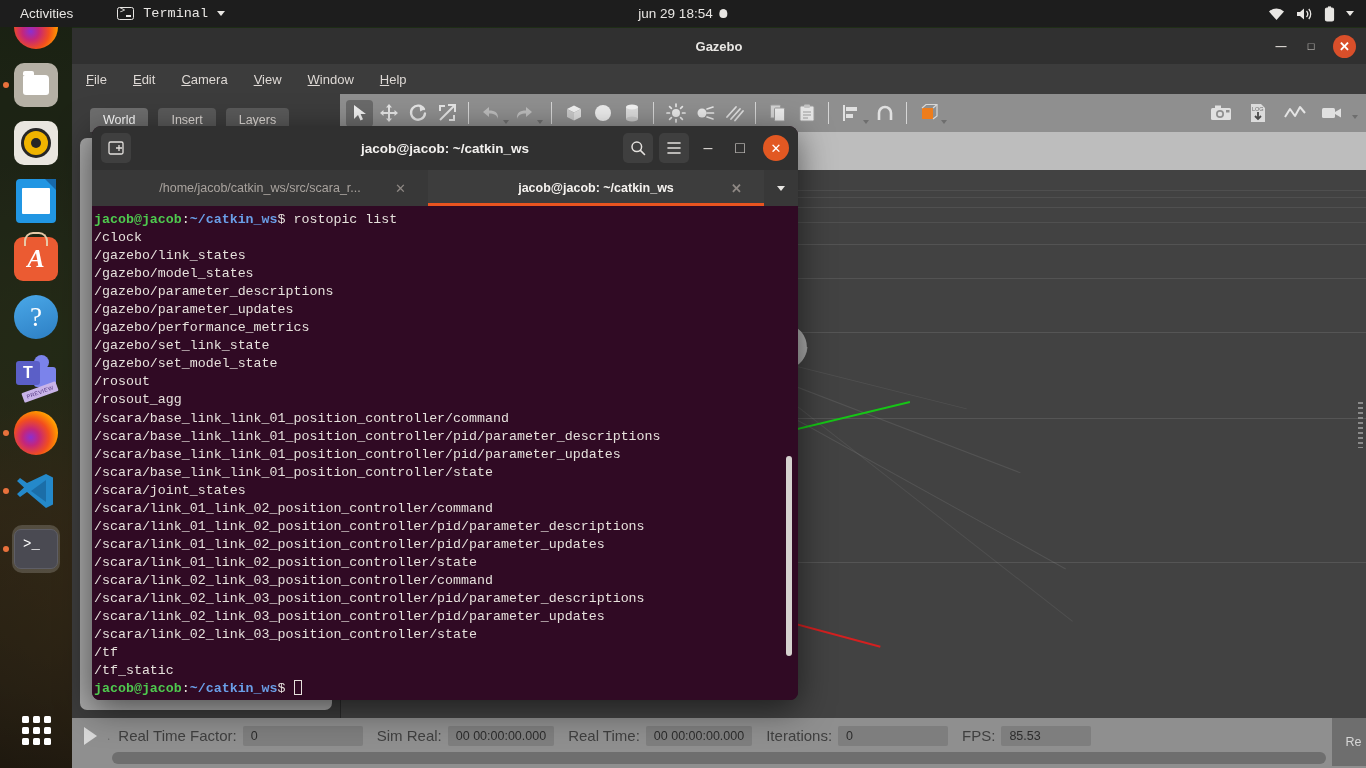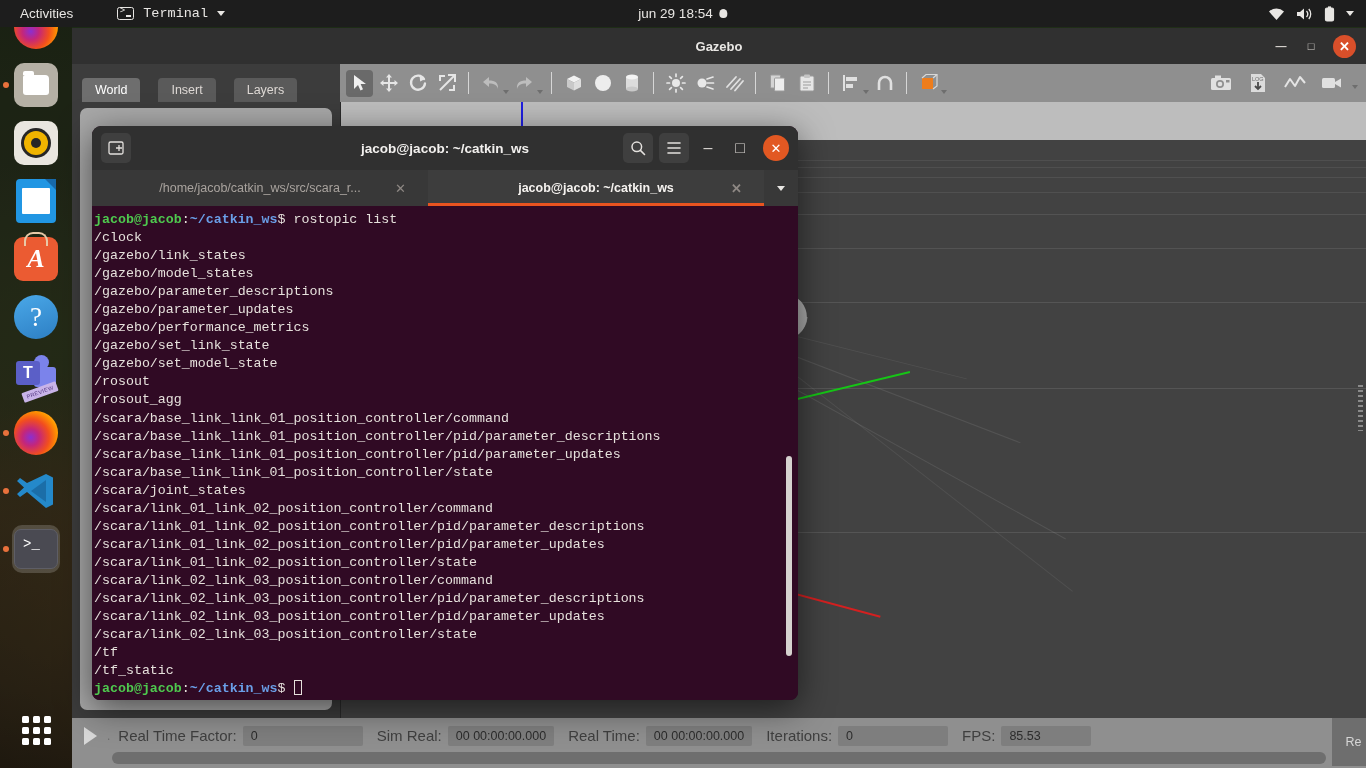--- a/index.html
+++ b/index.html
@@ -112,21 +112,21 @@
   .gz-wb { width: 16px; height: 16px; display:flex;align-items:center;justify-content:center; color:#d8d4d0; font-size:11px;}
   .gz-close { width: 23px; height: 23px; border-radius: 50%; background: #d94f2a; color:#fff;
     display:flex;align-items:center;justify-content:center;font-size:13px;line-height:1;}
   .gz-menu {
     height: 30px; background: #3c3c3c; display: flex; align-items: center;
     padding-left: 14px; gap: 26px; flex: none;
   }
   .gz-menu span { color: #ded9d5; font-size: 13px; }
   .gz-menu span u { text-decoration: underline; }
   .gz-toolrow { height: 38px; background: #8f8f8f; display: flex; align-items: stretch; flex: none; }
-  .gz-tabs { width: 268px; background: #3c3c3c; display: flex; align-items: flex-end; gap: 18px; padding-left: 10px;}
+  .gz-tabs { width: 268px; background: #3c3c3c; display: flex; align-items: flex-end; gap: 10px; padding-left: 18px;}
   .gz-tab { background: #5a5a5a; color: #ded9d5; font-size: 12.5px; padding: 5px 13px 5px; border-radius: 4px 4px 0 0; }
   .gz-tab.sel { background: #6e6e6e; color: #fff; }
   .gz-toolbar { flex: 1; background: #8f8f8f; display: flex; align-items: center; gap: 2px; padding: 0 6px; position: relative;}
   .tb { width: 27px; height: 27px; display: flex; align-items: center; justify-content: center; border-radius: 4px; }
   .tb.active { background: #6a6a6a; }
   .tb svg { display: block; }
   .tb-sep { width: 1px; height: 22px; background: #d6d6d6; margin: 0 6px; }
   .tb-caret { width:0;height:0;border-left:3.5px solid transparent;border-right:3.5px solid transparent;border-top:4px solid #6e6e6e; margin-left:-3px;align-self:flex-end;margin-bottom:8px;}
   .gz-tb-right { position:absolute; right: 8px; display:flex; align-items:center; gap: 10px; }
 
@@ -217,20 +217,28 @@
 
     <div class="gz-title">
       <span>Gazebo</span>
       <div class="gz-winbtns">
         <span class="gz-wb">—</span>
         <span class="gz-wb">□</span>
         <span class="gz-close">✕</span>
       </div>
     </div>
 
+    <div class="gz-menu">
+      <span><u>F</u>ile</span>
+      <span><u>E</u>dit</span>
+      <span><u>C</u>amera</span>
+      <span><u>V</u>iew</span>
+      <span><u>W</u>indow</span>
+      <span><u>H</u>elp</span>
+    </div>
 
     <div class="gz-toolrow">
       <div class="gz-tabs">
         <div class="gz-tab sel">World</div>
         <div class="gz-tab">Insert</div>
         <div class="gz-tab">Layers</div>
       </div>
 
       <div class="gz-toolbar">
         <div class="tb active">

